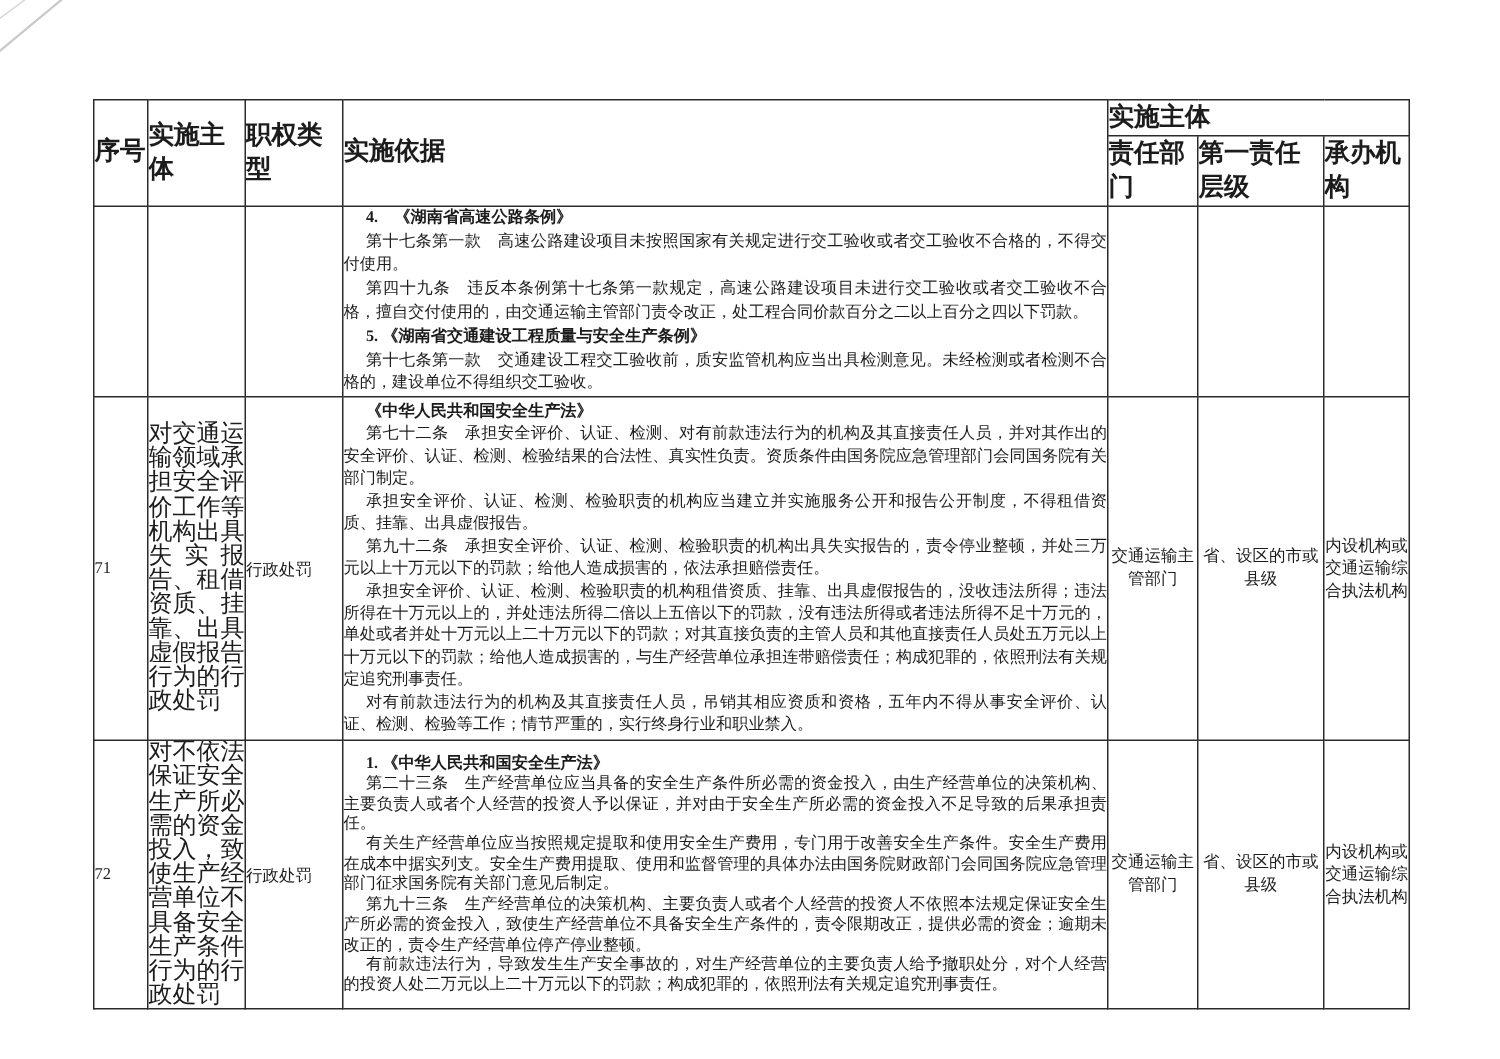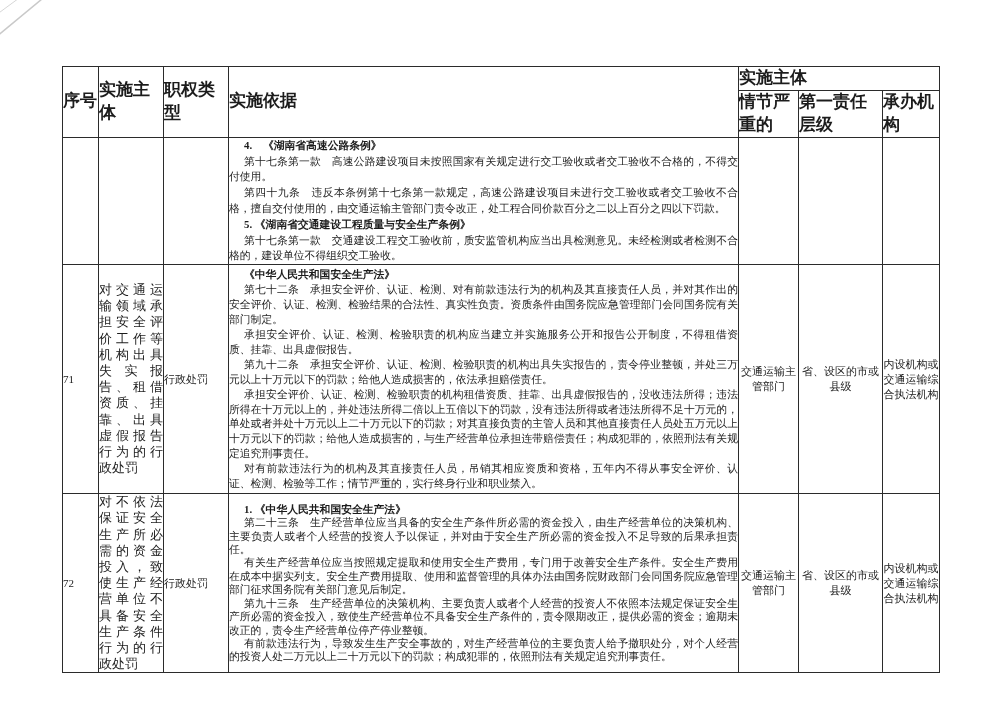--- a/index.html
+++ b/index.html
@@ -16,21 +16,21 @@
   table.doc th,table.doc td{
     border:1px solid #2b2b2b;vertical-align:middle;
     overflow:hidden;padding:0;
   }
   thead th{
     font-size:17px;font-weight:bold;text-align:left;
     padding:1px 2px;line-height:1.35;
   }
   td.c-no{font-size:11px;text-align:left;}
   td.c-name{
-    font-size:13px;padding:4px 4px;text-align:justify;
+    font-size:16px;padding:4px 4px;text-align:justify;
     text-justify:inter-character;line-height:16.2px;font-family:Liberation Serif, serif;
   }
   td.c-type{font-size:11px;padding:0 2px;}
   td.c-basis{padding:2px 6px;vertical-align:middle;}
   .para{
     font-size:10.8px;text-indent:15px;text-align:justify;
     text-justify:inter-character;word-break:break-all;
   }
   .para.bold{font-weight:bold;}
   tbody tr:nth-child(1) .para{line-height:15.8px;}
@@ -61,21 +61,21 @@
     </colgroup>
     <thead>
       <tr style="height:19px">
         <th rowspan="2">序号</th>
         <th rowspan="2">实施主体</th>
         <th rowspan="2">职权类型</th>
         <th rowspan="2">实施依据</th>
         <th colspan="3">实施主体</th>
       </tr>
       <tr style="height:23px">
-        <th>情节严重的</th>
+        <th>责任部门</th>
         <th>第一责任层级</th>
         <th>承办机构</th>
       </tr>
     </thead>
     <tbody>
       <tr style="height:91px">
         <td class="c-no"></td>
         <td class="c-name"></td>
         <td class="c-type"></td>
         <td class="c-basis">

